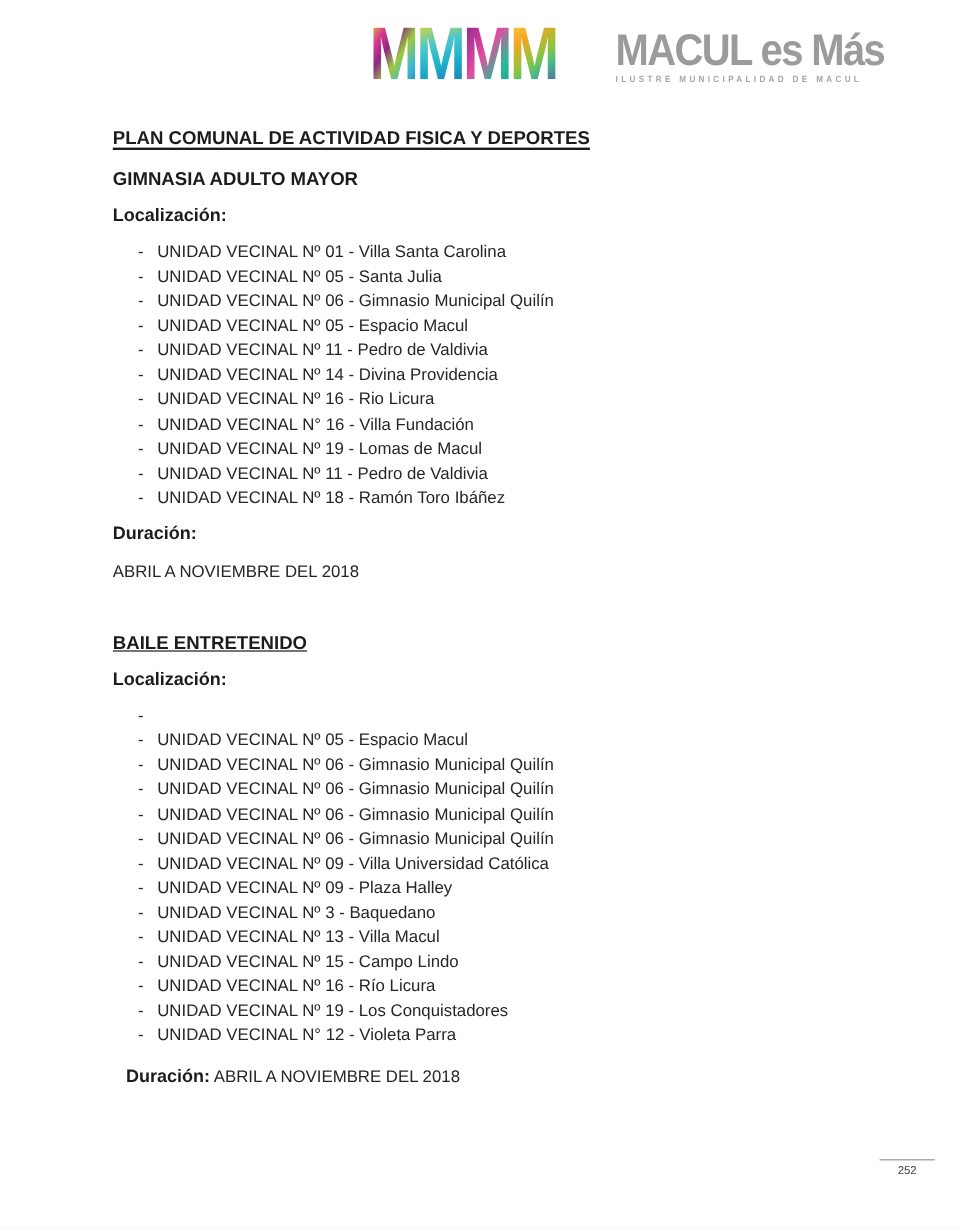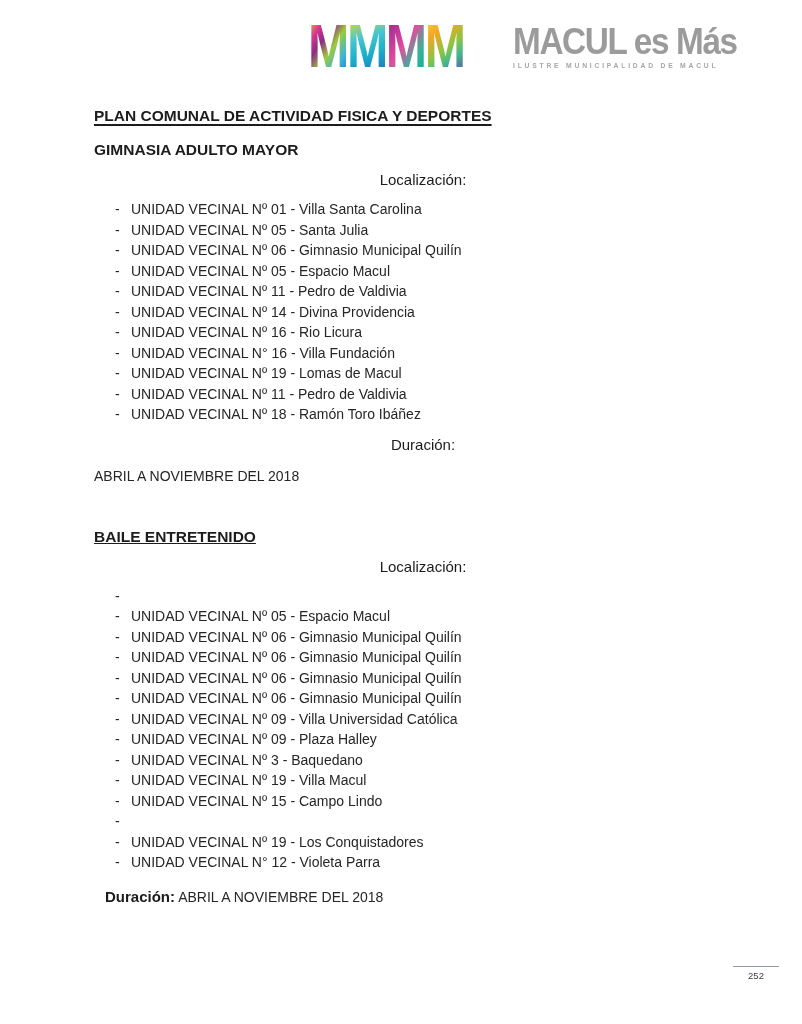--- a/index.html
+++ b/index.html
@@ -31,21 +31,21 @@
   .logo-subtitle { margin-top: 2px; font-size: 7.5px; letter-spacing: 3.1px; color: #a6a6a6; font-weight: 600; white-space: nowrap; }
 
   
   .content { position: absolute; left: 94px; top: 106px; right: 50px; }
   .doc-title {
     font-size: 15.5px; font-weight: 700; margin: 0; line-height: 20px; color: #1c1c1c;
     text-decoration: underline; text-decoration-thickness: 1.5px; text-underline-offset: 3px;
   }
   .section-heading { font-size: 15.5px; font-weight: 700; margin: 14px 0 0; line-height: 20px; color: #1c1c1c; }
   .section-heading.mt-lg { margin-top: 41px; text-decoration: underline; }
-  .label { font-size: 15px; font-weight: 400; margin: 10px 0 0; line-height: 20px; color: #1c1c1c; text-align: center; }
+  .label { font-size: 15px; font-weight: 700; margin: 10px 0 0; line-height: 20px; color: #1c1c1c; }
   .loc-list { list-style: none; margin: 9px 0 0; padding: 0 0 0 21px; }
   .loc-list li { display: flex; line-height: 20.5px; font-size: 14px; }
   .loc-list .dash { width: 16px; flex: 0 0 16px; }
   .plain { font-size: 14px; margin: 11px 0 0; line-height: 20px; }
   .dur-line { font-size: 14px; margin: 14px 11px 0; line-height: 20px; }
   .dur-line b { font-size: 15px; color: #1c1c1c; }
 
   
   .footer-line { position: absolute; left: 733px; top: 966px; width: 46px; height: 1px; background: #8f98a3; }
   .page-number { position: absolute; left: 733px; top: 970px; width: 46px; text-align: center; font-size: 9.5px; color: #3c3c3c; }
@@ -180,30 +180,31 @@
             <span>UNIDAD VECINAL Nº 09 - Plaza Halley</span>
           </li>
 
           <li>
             <span class="dash">-</span>
             <span>UNIDAD VECINAL Nº 3 - Baquedano</span>
           </li>
 
           <li>
             <span class="dash">-</span>
-            <span>UNIDAD VECINAL Nº 19 - Villa Macul</span>
+            <span>UNIDAD VECINAL Nº 13 - Villa Macul</span>
           </li>
 
           <li>
             <span class="dash">-</span>
             <span>UNIDAD VECINAL Nº 15 - Campo Lindo</span>
           </li>
 
           <li>
             <span class="dash">-</span>
+            <span>UNIDAD VECINAL Nº 16 - Río Licura</span>
           </li>
 
           <li>
             <span class="dash">-</span>
             <span>UNIDAD VECINAL Nº 19 - Los Conquistadores</span>
           </li>
 
           <li>
             <span class="dash">-</span>
             <span>UNIDAD VECINAL N° 12 - Violeta Parra</span>

